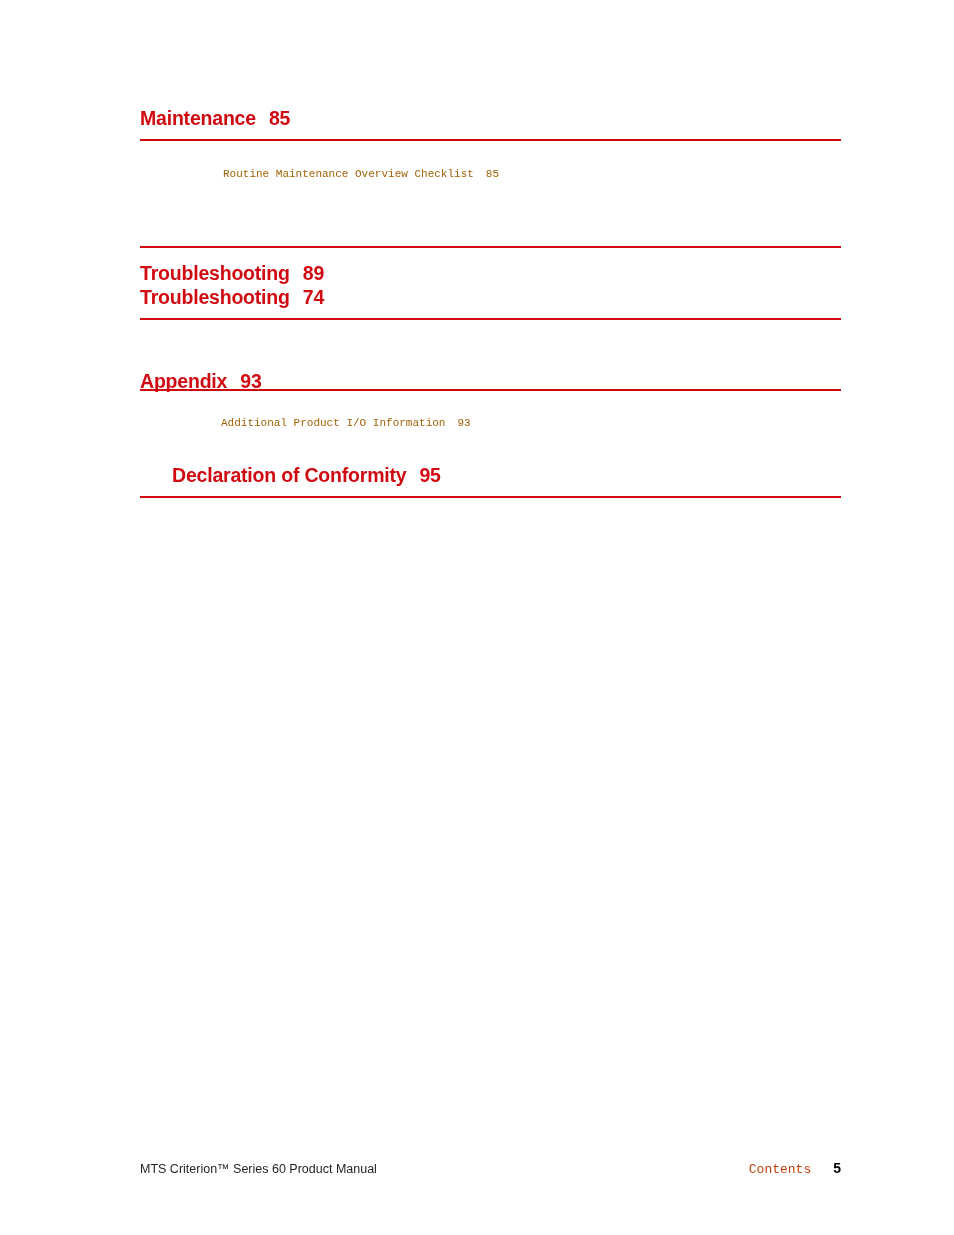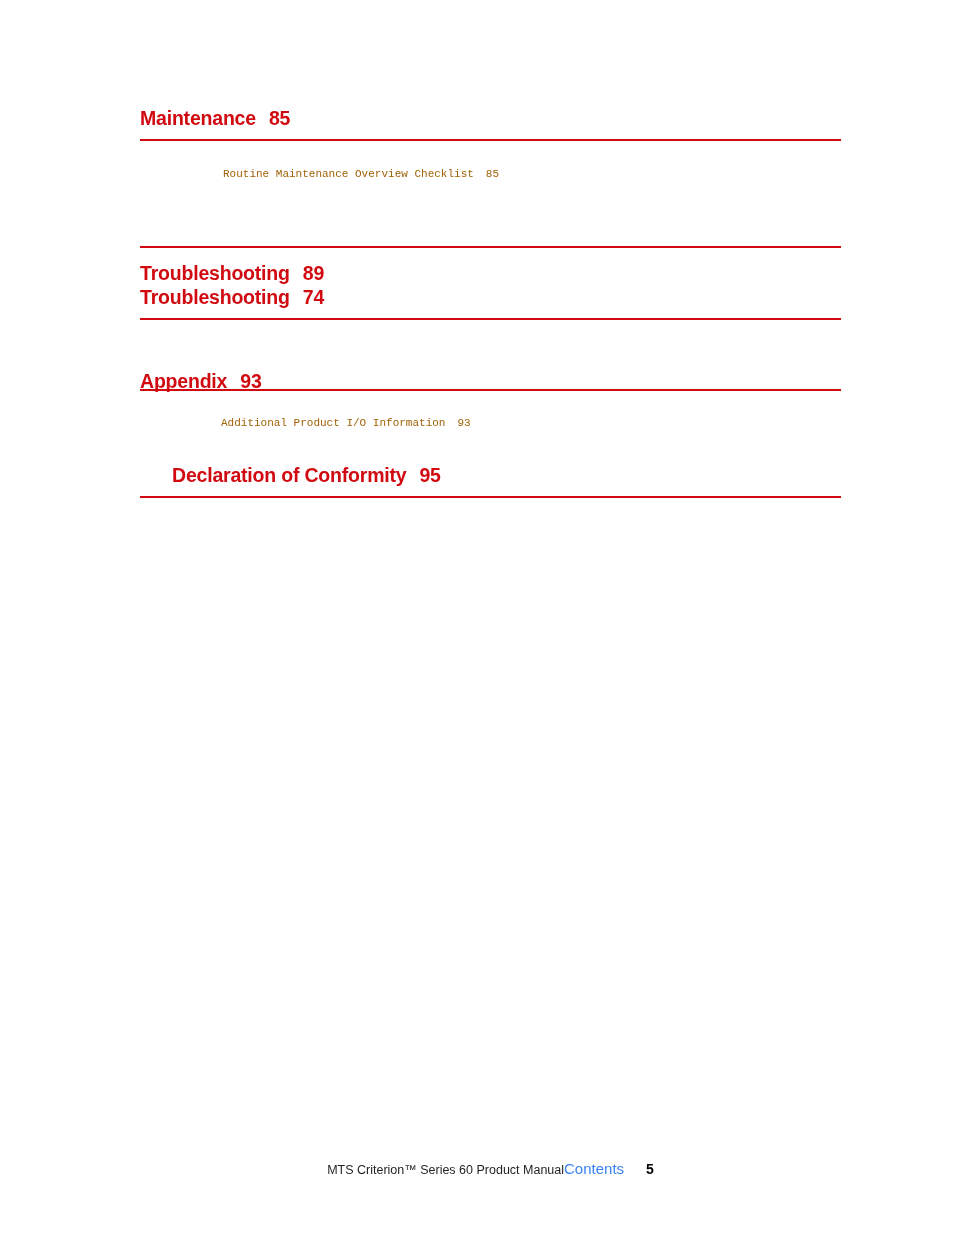--- a/index.html
+++ b/index.html
@@ -96,40 +96,40 @@
   .rule-declaration         { position: absolute; left: 0; top: 496px; }
 
   
   .footer {
     position: absolute;
     left: 140px;
     top: 1160px;
     width: 701px;
     display: flex;
     align-items: baseline;
-    justify-content: center;
+    justify-content: space-between;
   }
 
   .footer-left {
     font-family: "Liberation Sans", sans-serif;
     font-size: 12.5px;
     color: #231f20;
     white-space: nowrap;
   }
 
   .footer-right {
     display: flex;
     align-items: baseline;
     white-space: nowrap;
   }
 
   .footer-section {
-    font-family: Liberation Sans, sans-serif;
-    font-size: 15px;
-    color: #3b82f6;
+    font-family: Liberation Mono, monospace;
+    font-size: 13px;
+    color: #c2410c;
   }
 
   .footer-pagenum {
     font-family: "Liberation Sans", sans-serif;
     font-size: 14px;
     font-weight: bold;
     color: #000000;
     padding-left: 22px;
   }
 </style>

